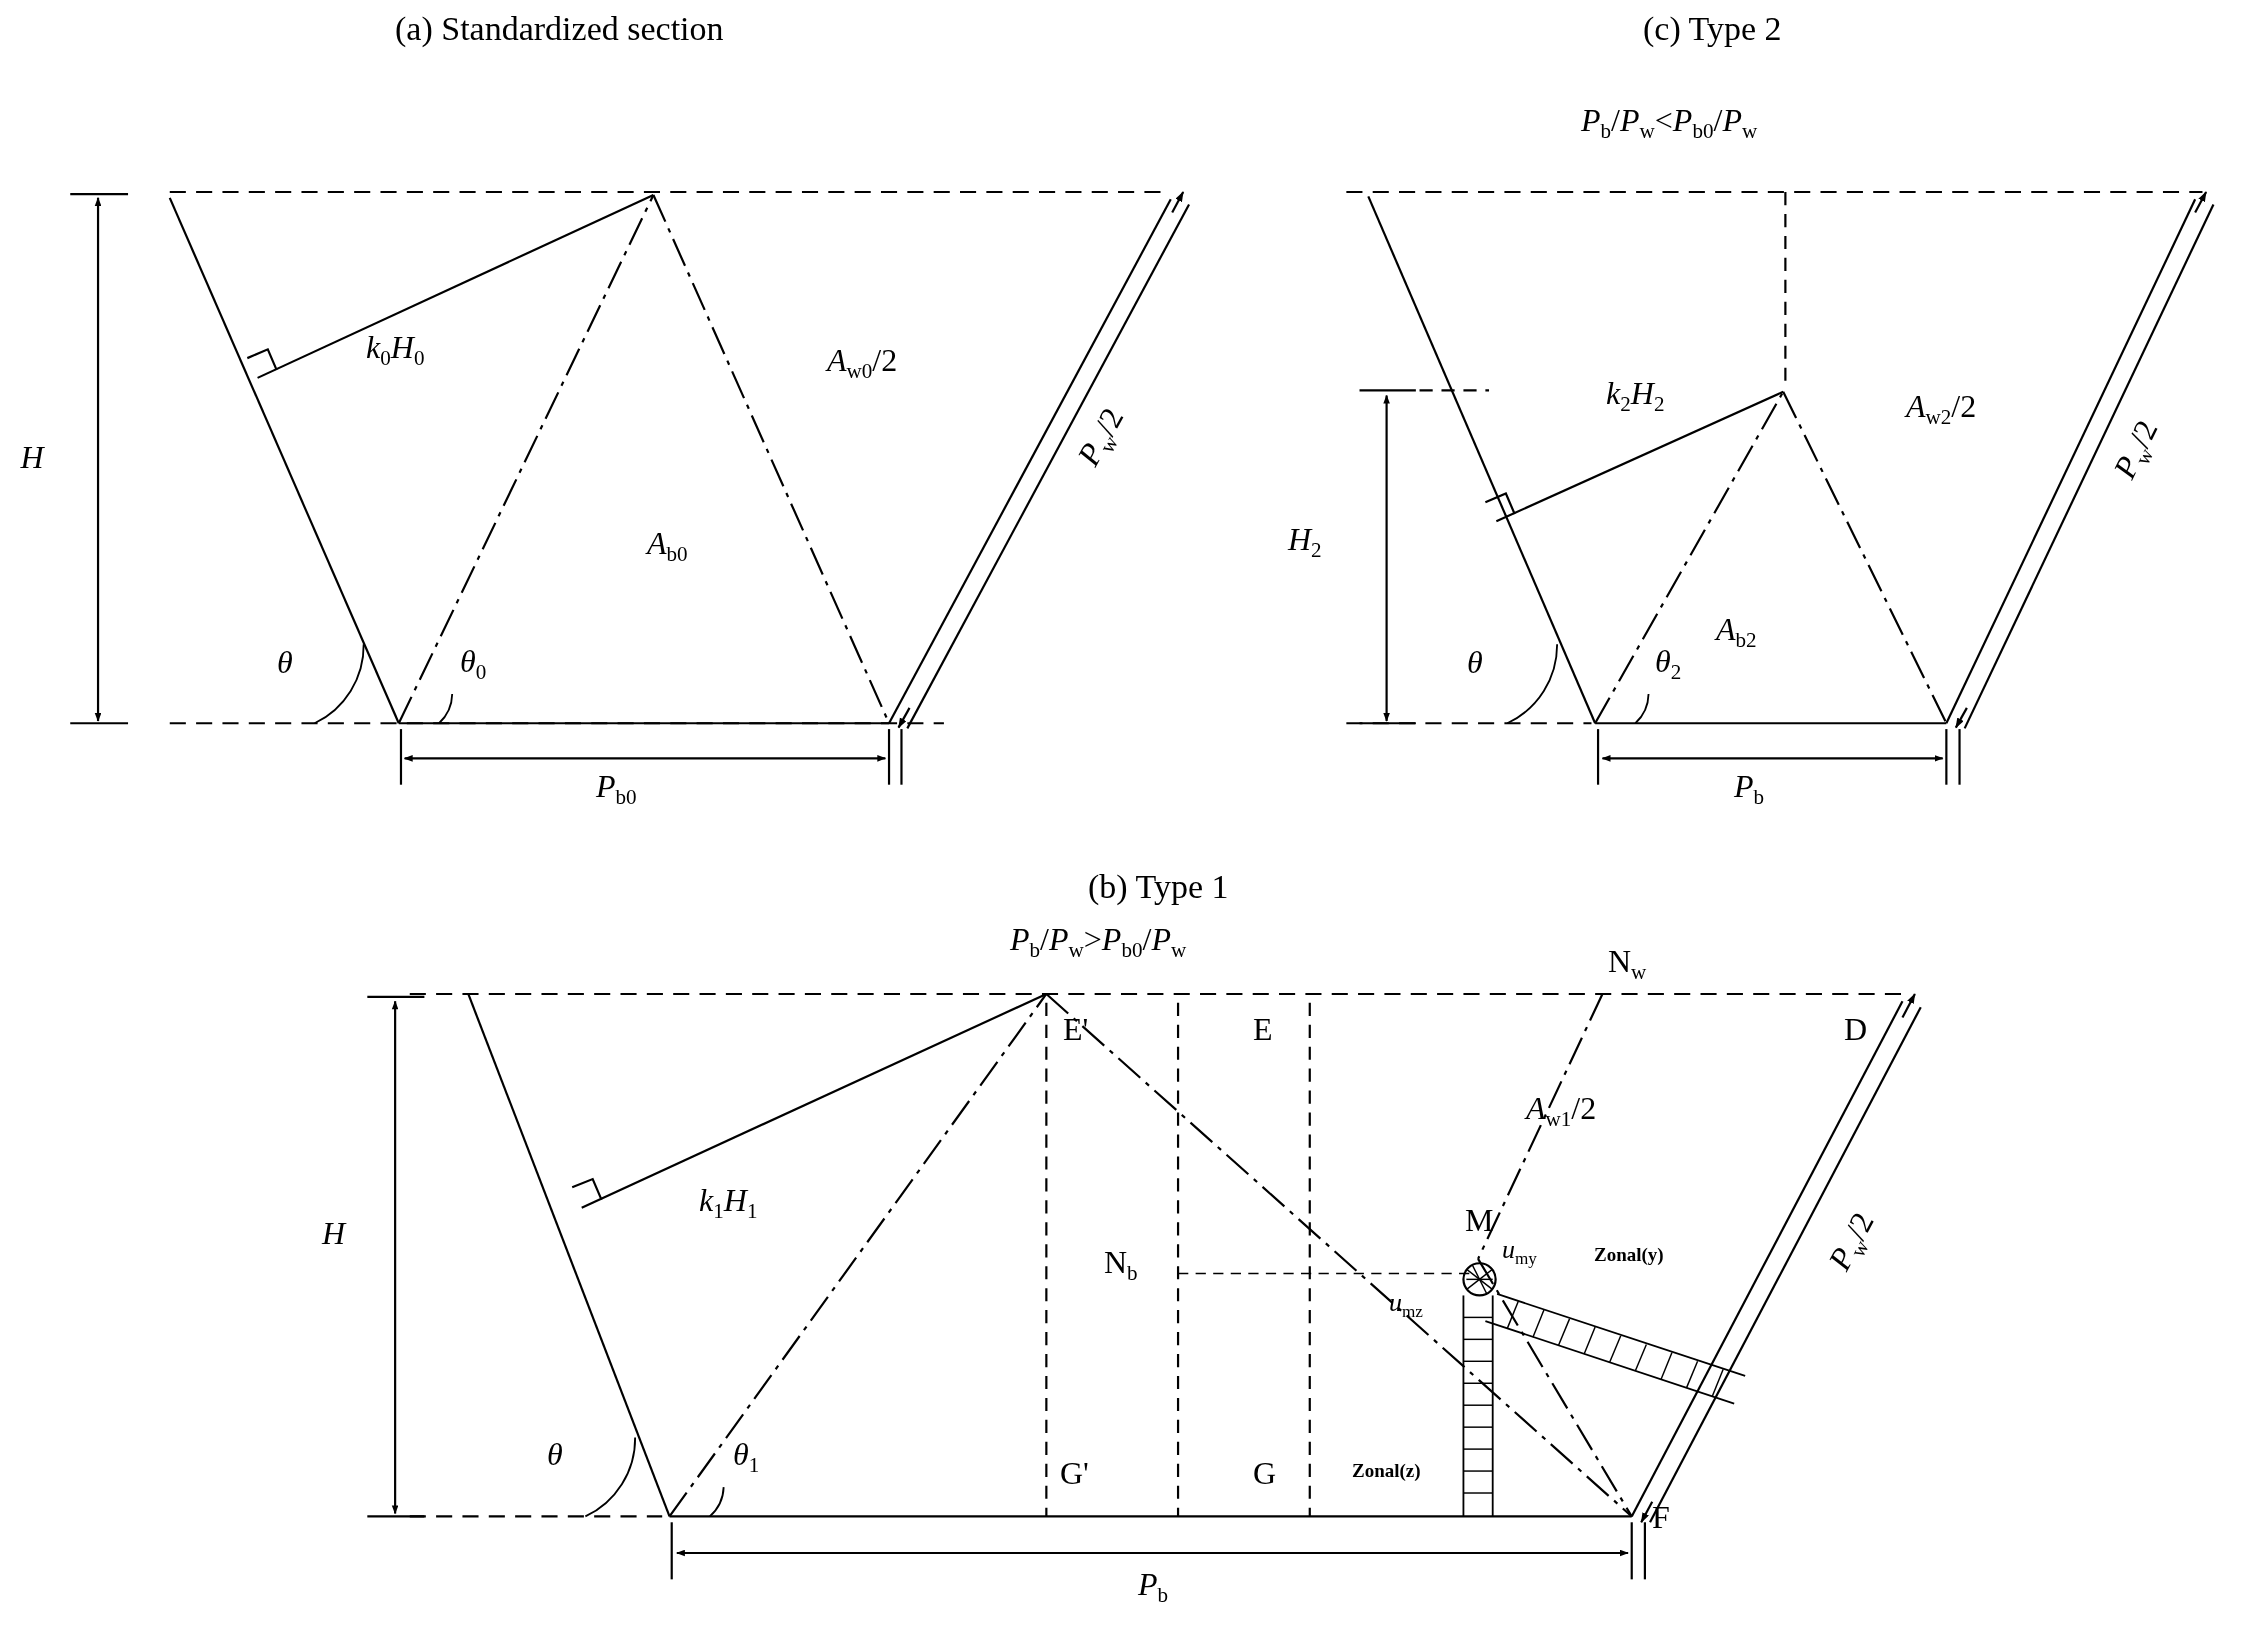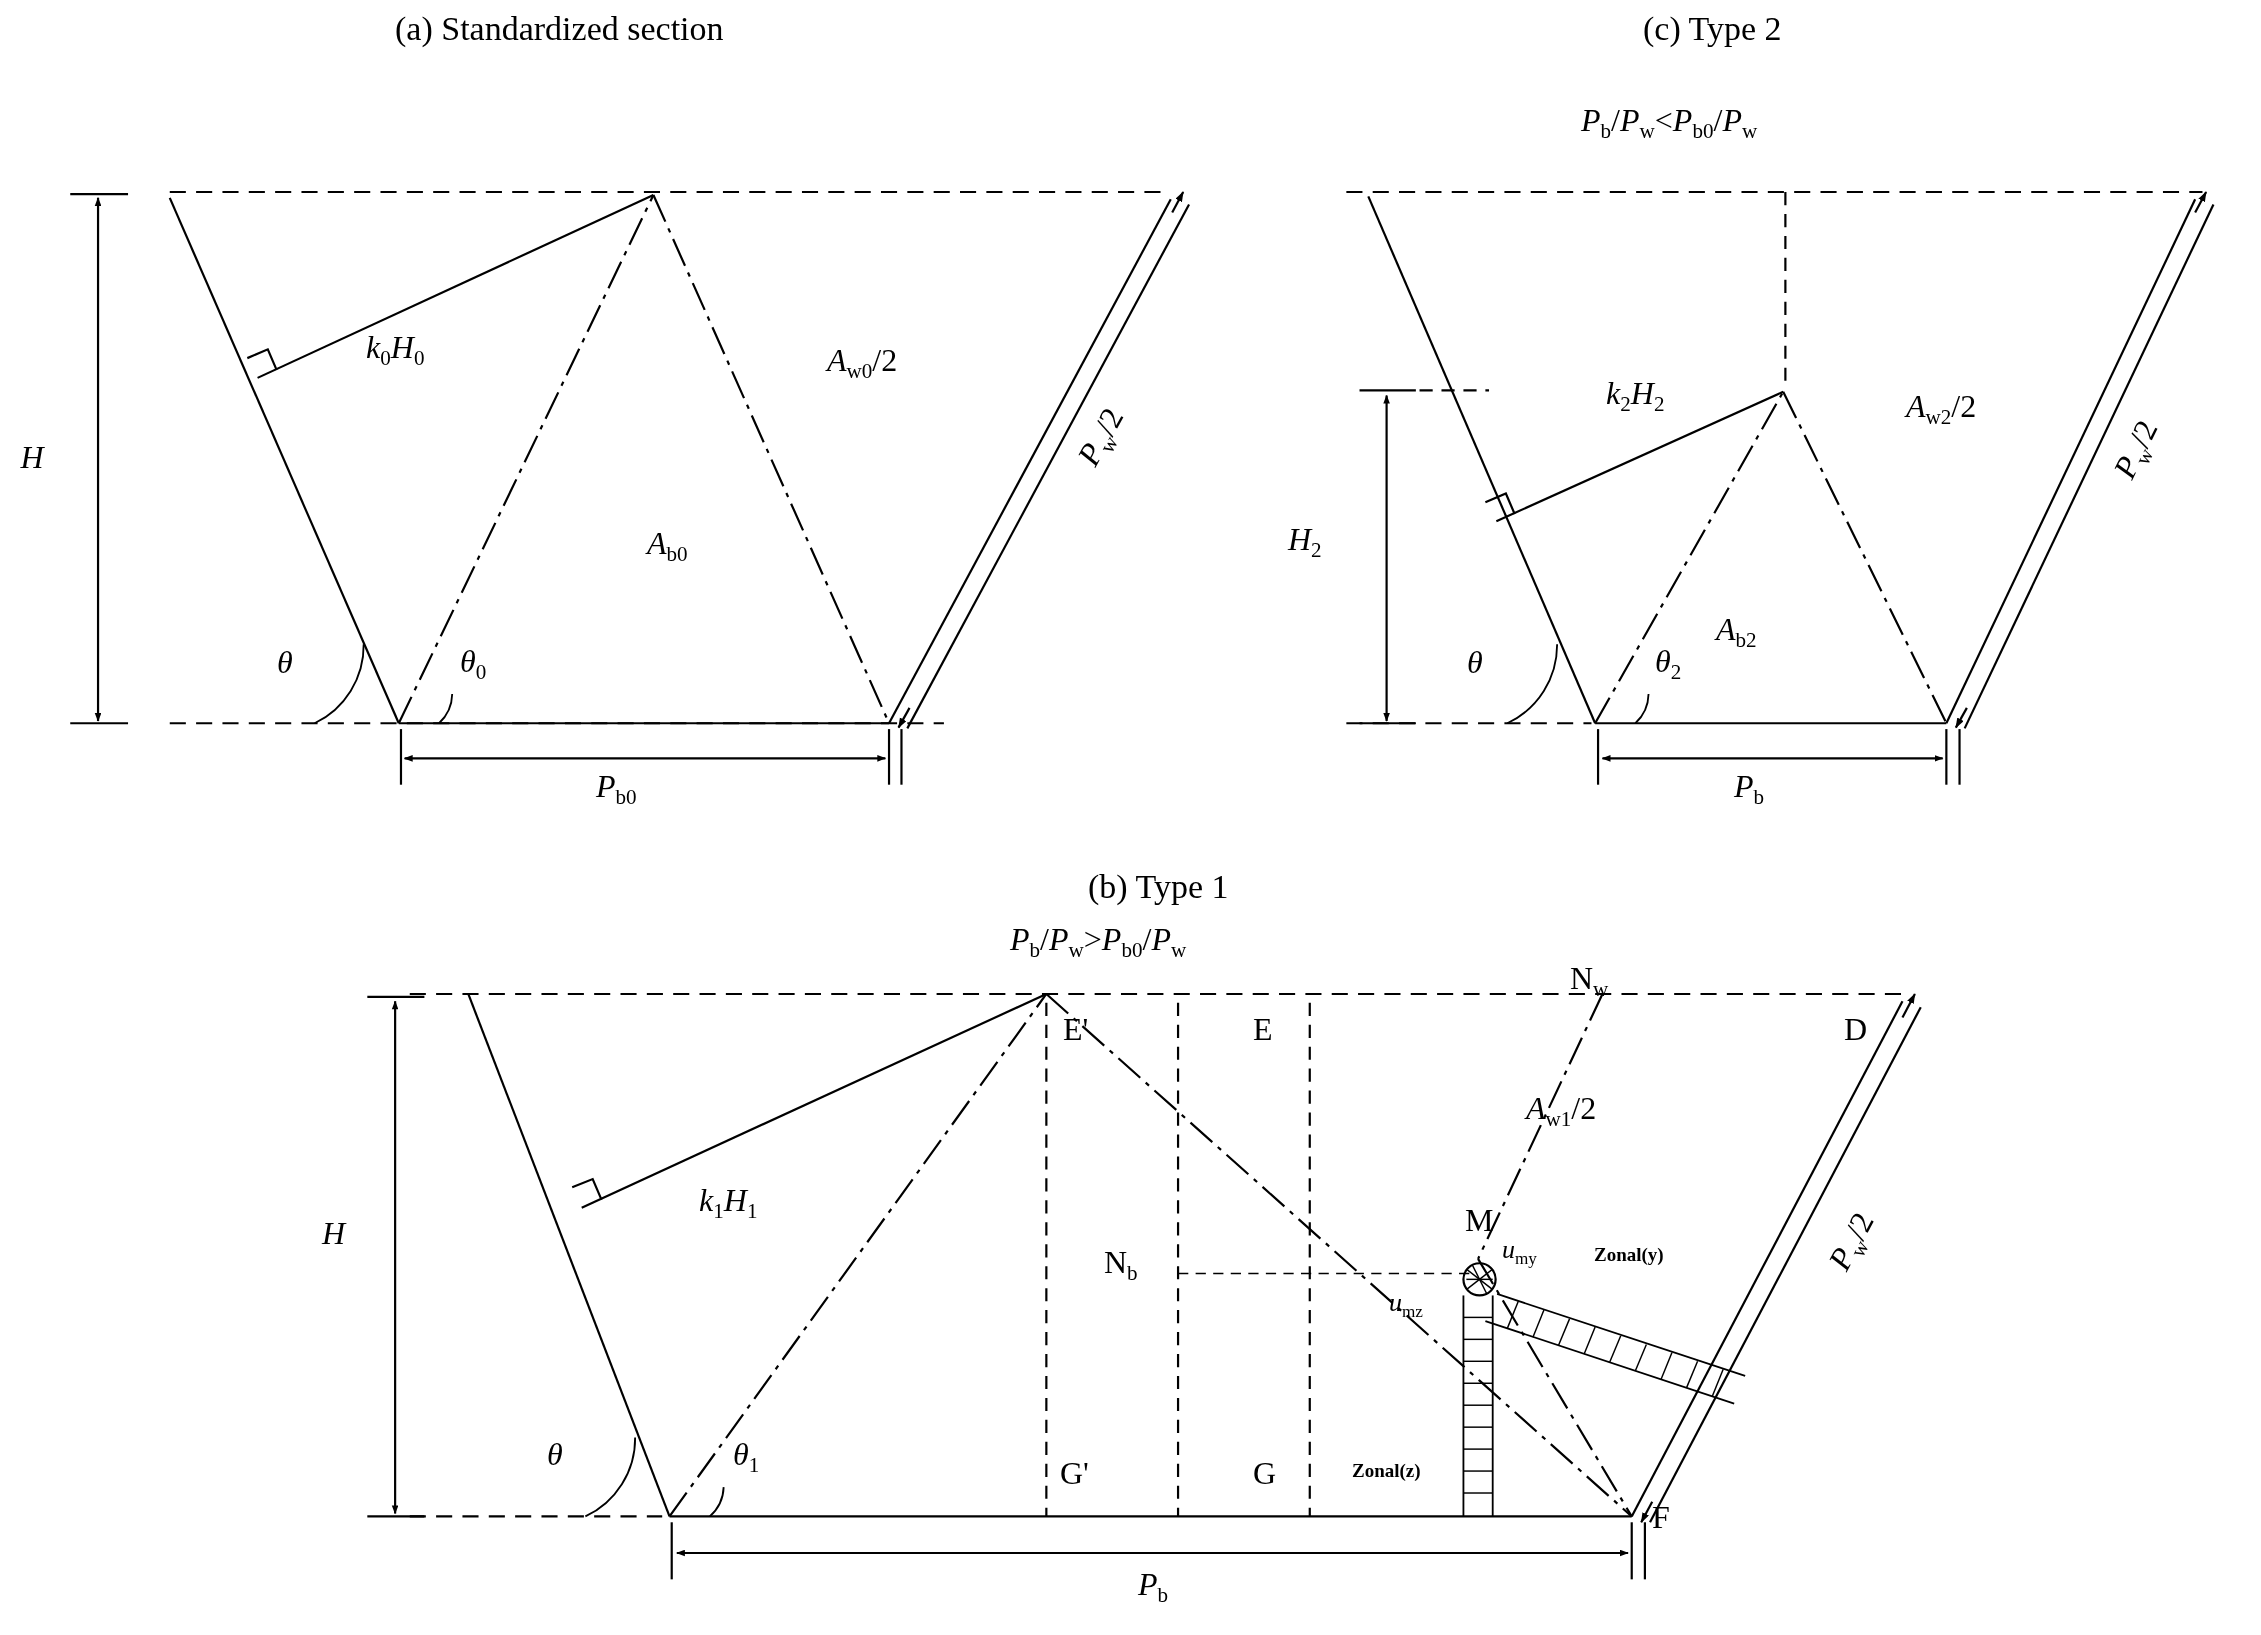--- a/index.html
+++ b/index.html
@@ -290,21 +290,21 @@
   <div class="lbl big upright" style="left:1060px;top:1455px;">G'</div>
 
   <div class="lbl big upright" style="left:1253px;top:1455px;">G</div>
 
   <div class="lbl big upright" style="left:1844px;top:1011px;">D</div>
 
   <div class="lbl big upright" style="left:1652px;top:1499px;">F</div>
 
   <div class="lbl big upright" style="left:1465px;top:1202px;">M</div>
 
-  <div class="lbl big" style="left:1570px;top:943px;margin-top:17px;">
+  <div class="lbl big" style="left:1608px;top:943px;">
     <span class="upright">N</span><span class="sub upright">w</span>
   </div>
 
   <div class="lbl big" style="left:1104px;top:1244px;">
     <span class="upright">N</span><span class="sub upright">b</span>
   </div>
 
   <div class="lbl small" style="left:1502px;top:1235px;">
     <span class="math">u</span><span class="sub upright">my</span>
   </div>

